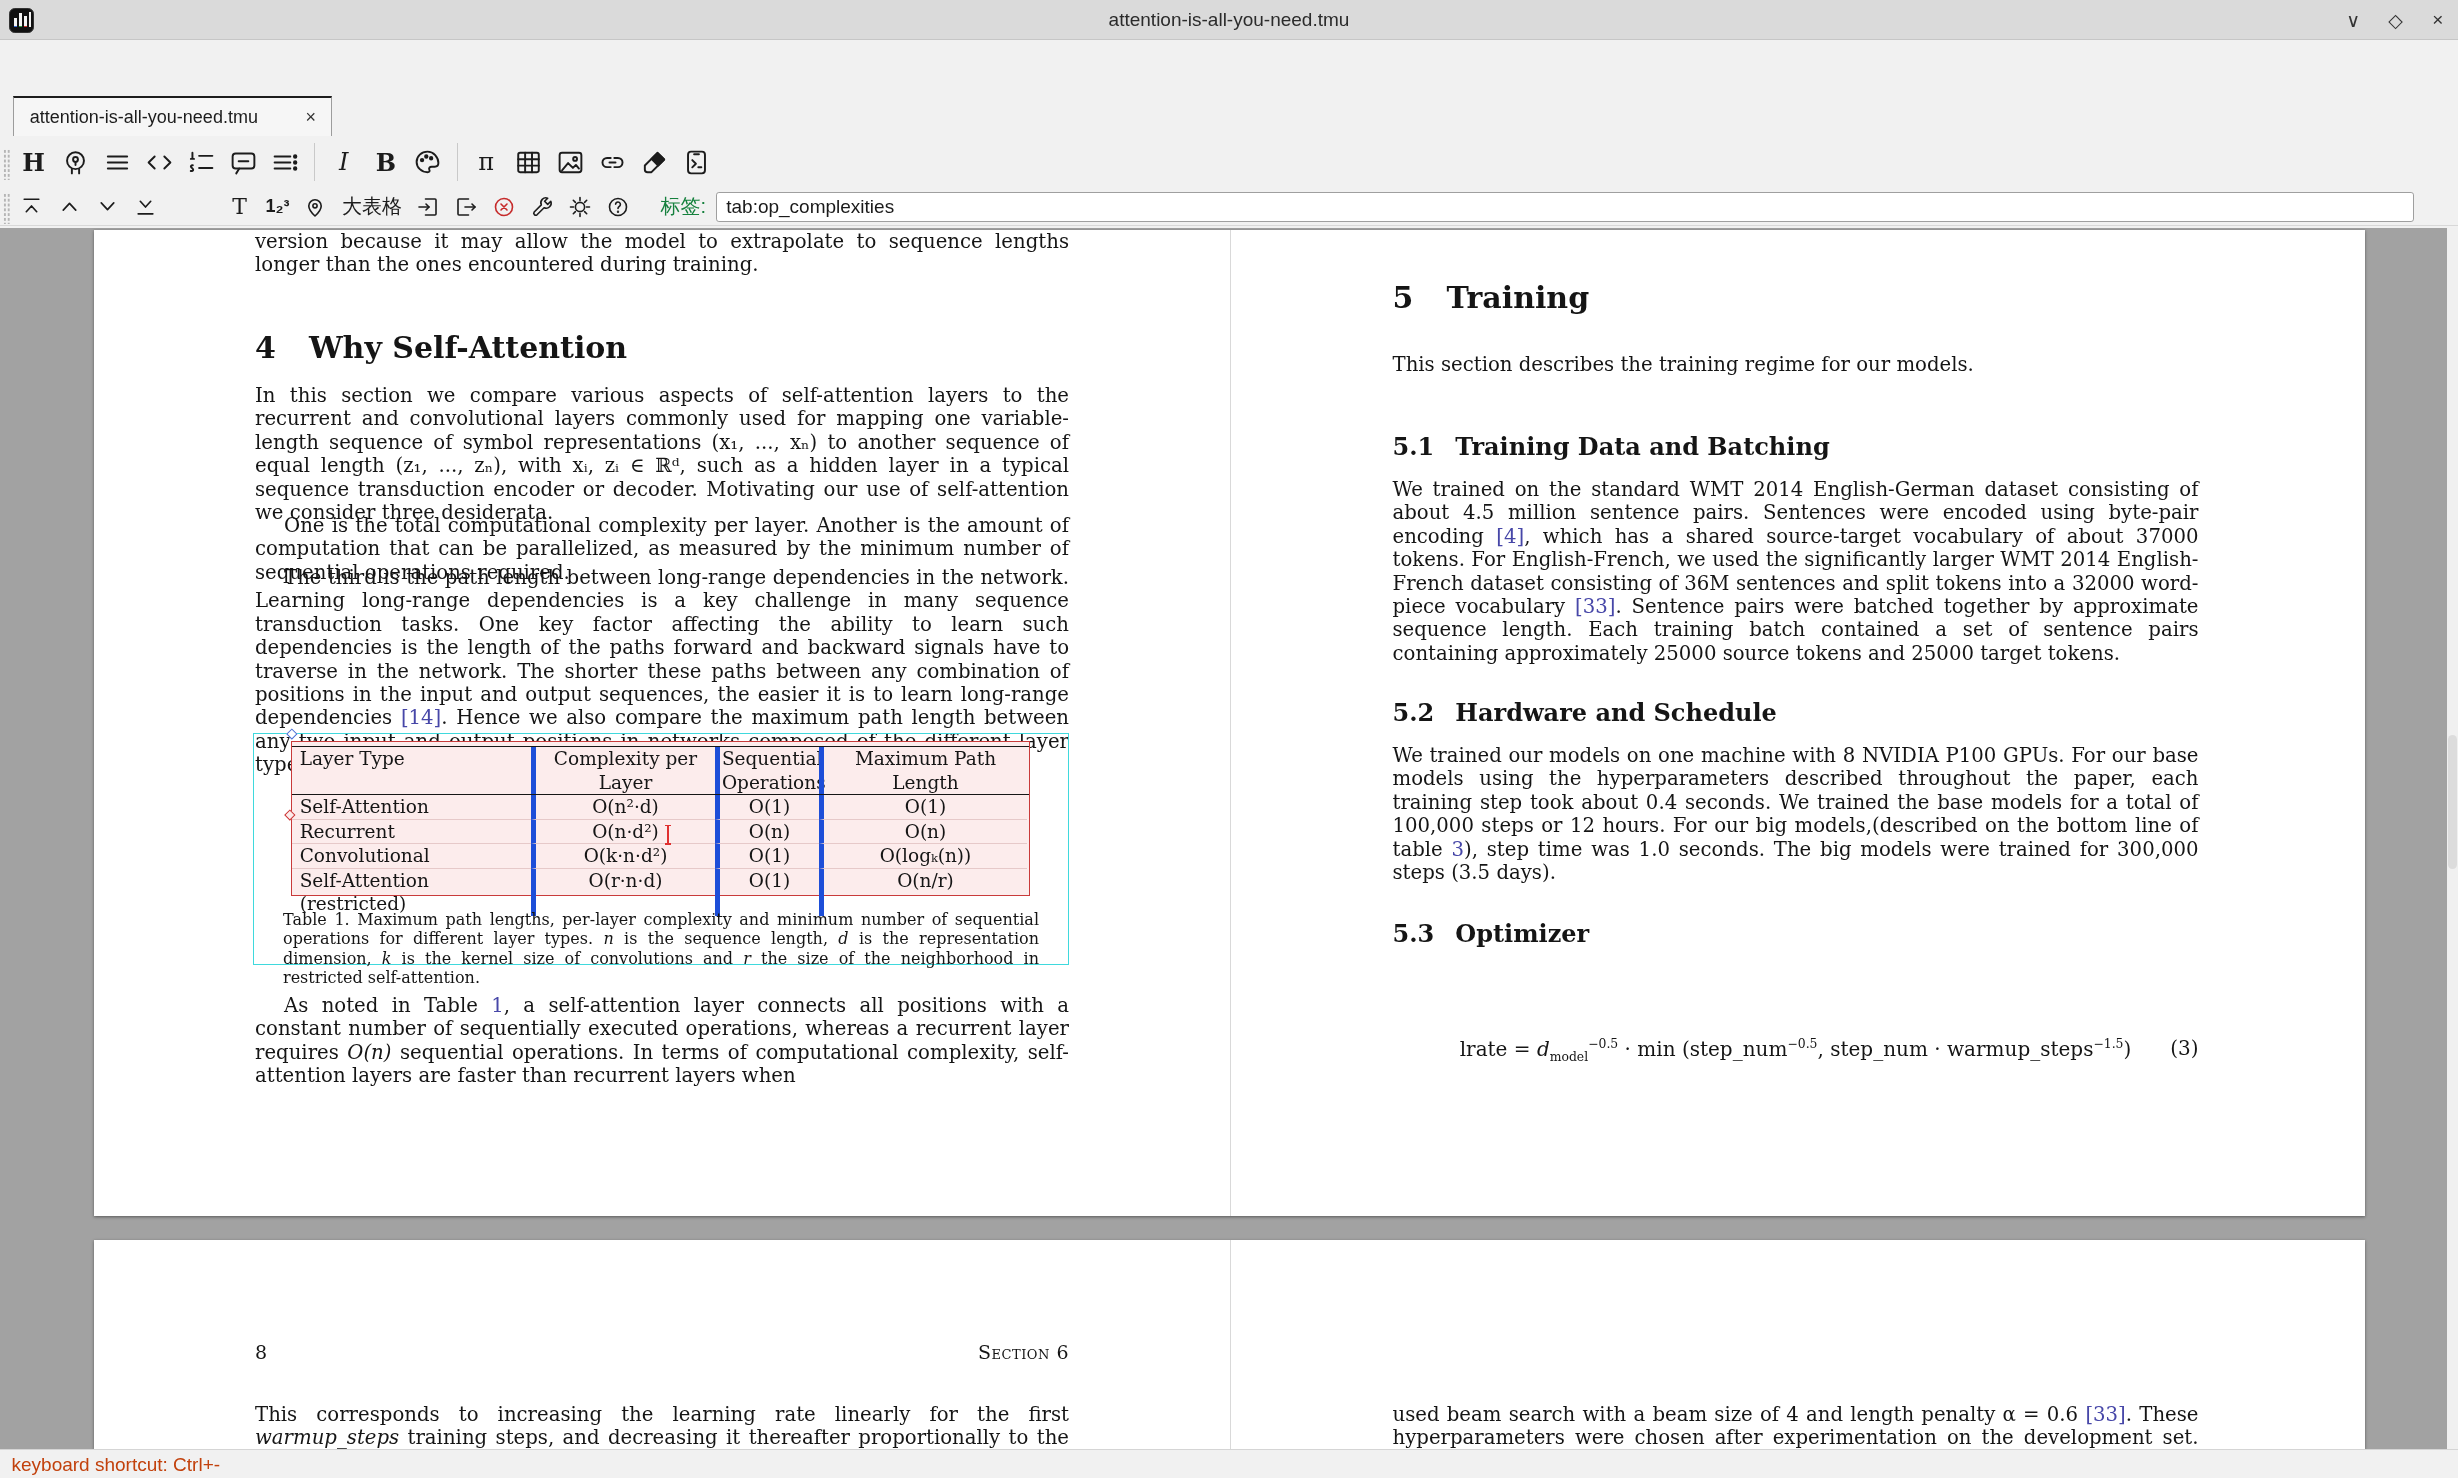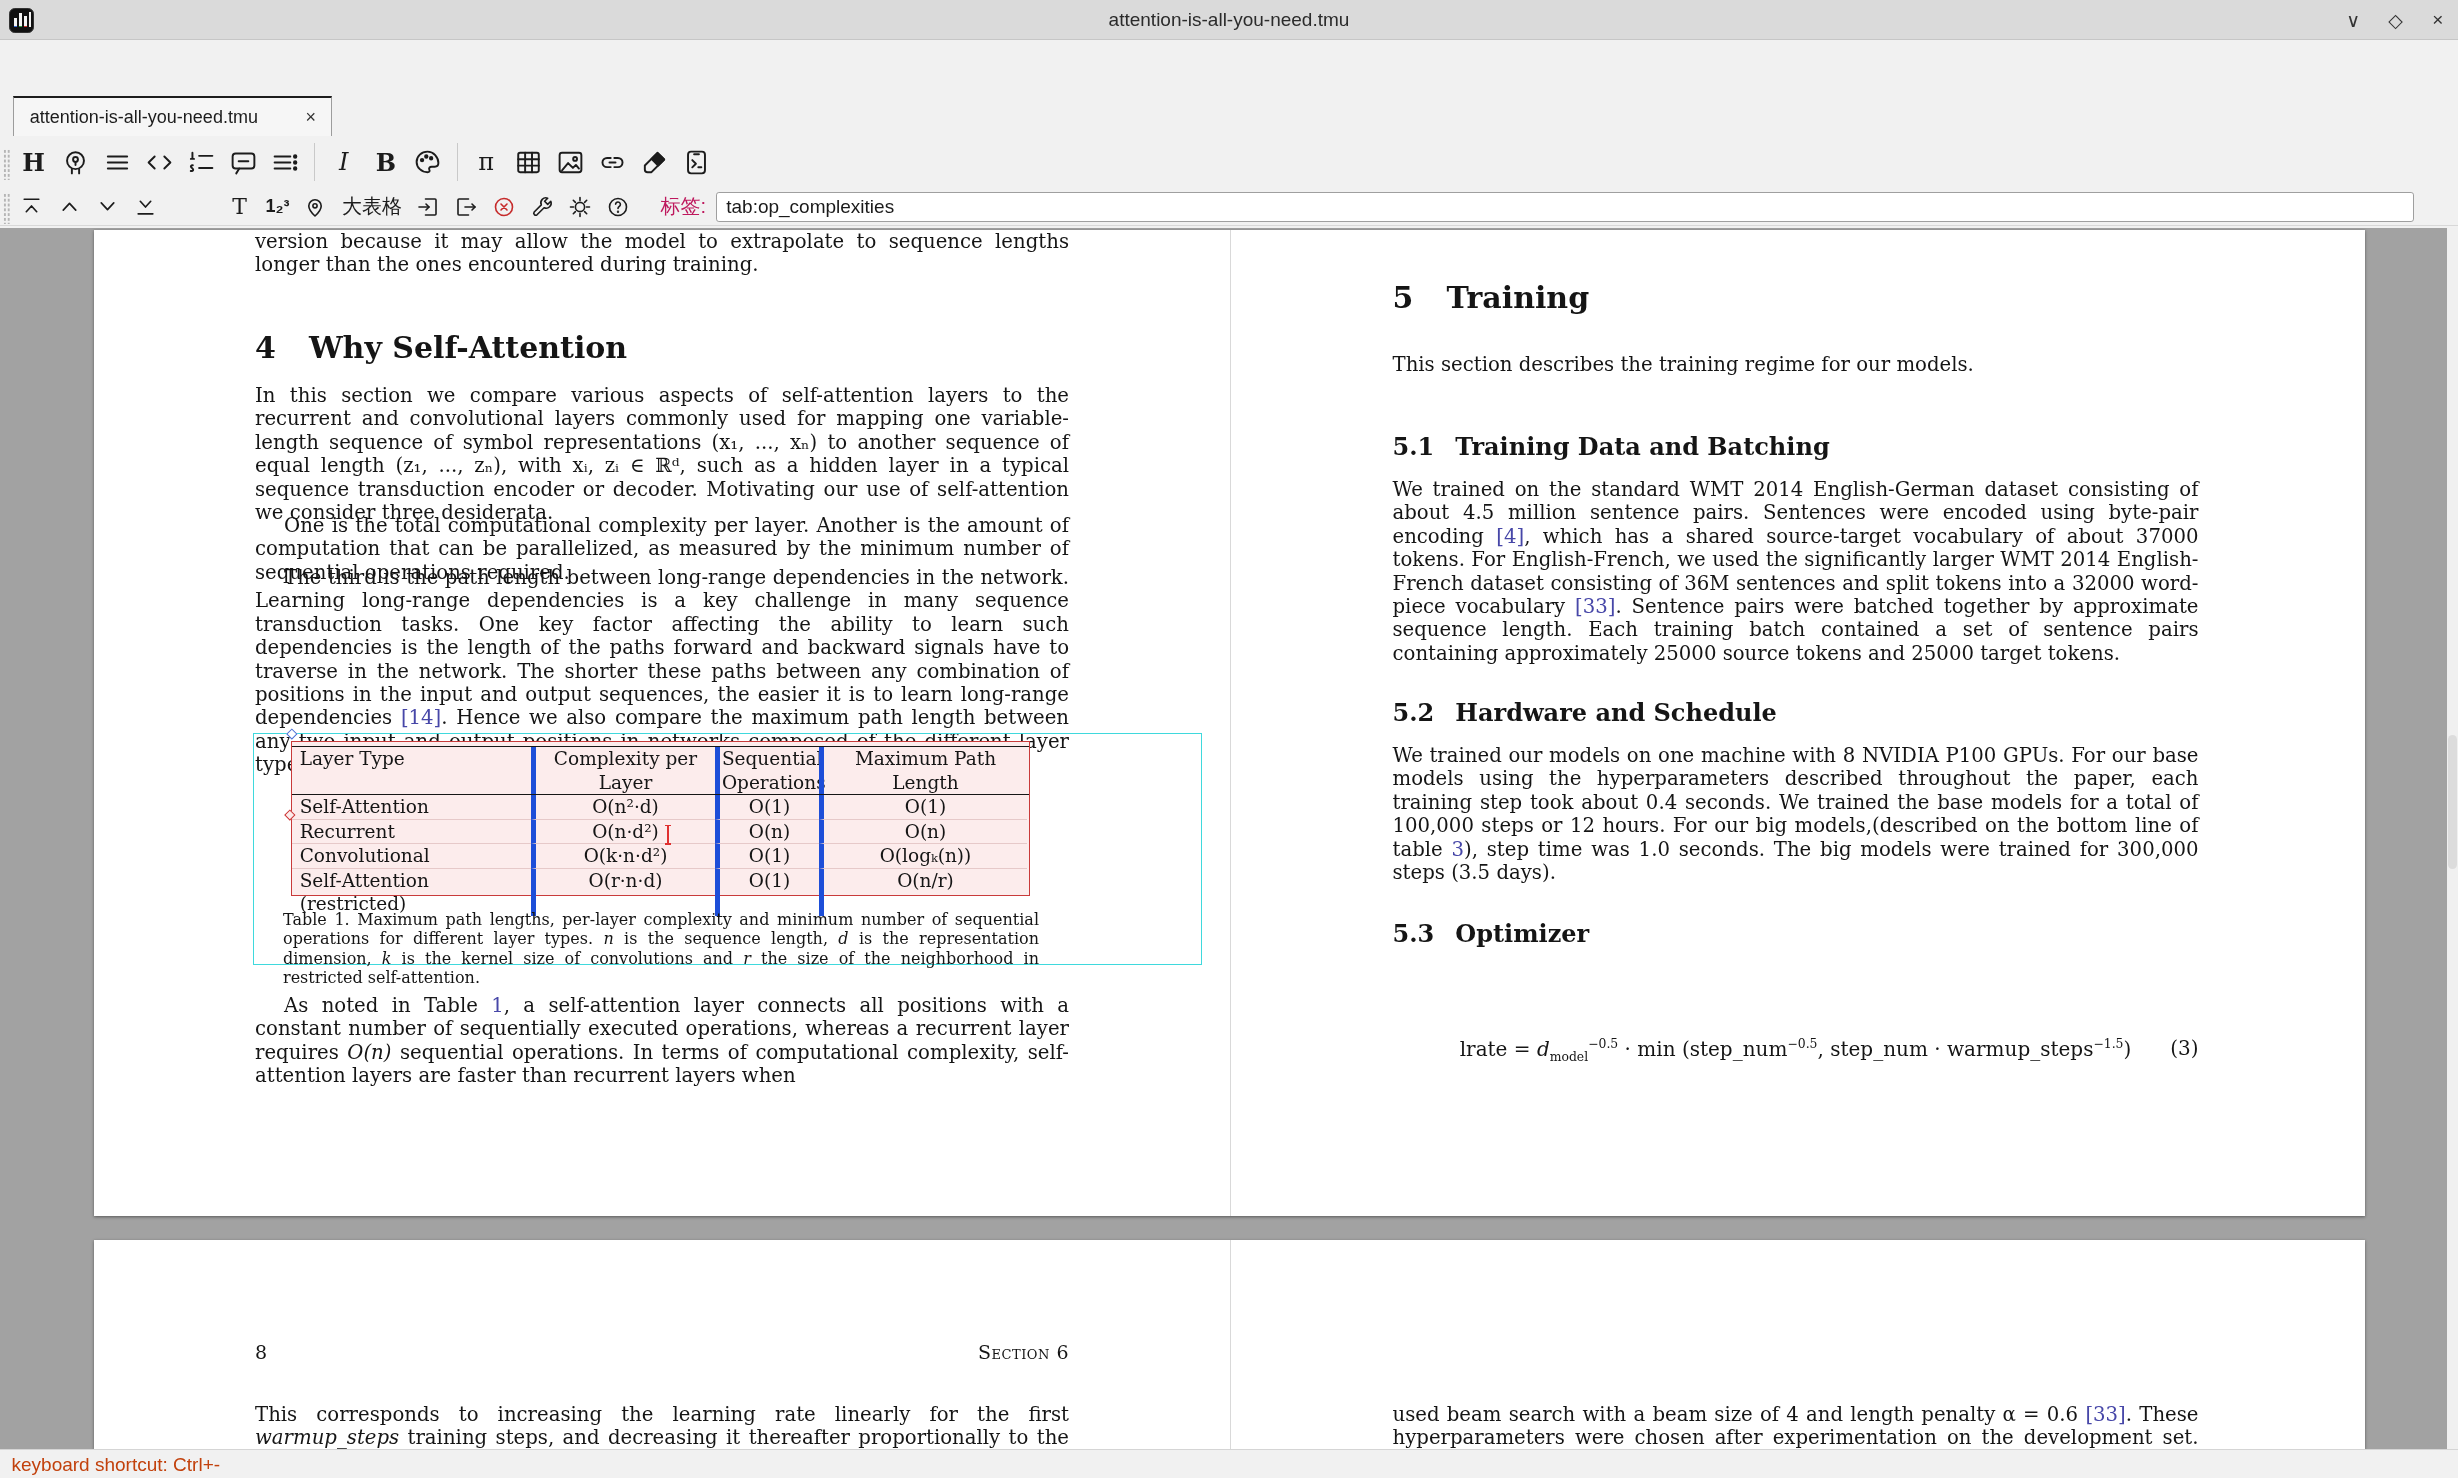--- a/index.html
+++ b/index.html
@@ -36,21 +36,21 @@
   .tb2 { top:188px; height:38px; border-bottom:1px solid #d8d8d8; }
   .tbtn { width:42px; height:38px; display:flex; align-items:center; justify-content:center; border-radius:3.8px; flex:0 0 auto; }
   .tb2 .tbtn { width:38px; height:31px; }
   .tbtn svg { stroke:#1c1c1c; fill:none; stroke-width:1.6; stroke-linecap:round; stroke-linejoin:round; }
   .glyph { font-size:24px; color:#1c1c1c; font-family:"DejaVu Serif", serif; }
   .glyph.sans { font-family:"Liberation Sans", sans-serif; }
   .glyph.b { font-weight:bold; }
   .glyph.i { font-style:italic; }
   .vsep { width:1px; height:38px; background:#c9c9c9; margin:0 7.7px; flex:0 0 auto; }
   .spacer60 { width:56px; flex:0 0 auto; }
-  .tag-label { font-size:20px; color:#be185d; margin:0 9.6px 0 23px; flex:0 0 auto; }
+  .tag-label { font-size:20px; color:#15803d; margin:0 9.6px 0 23px; flex:0 0 auto; }
   .tag-input { flex:1 1 auto; height:30px; margin-right:44px; border:1px solid #9f9f9f; border-radius:2.9px; background:#fff; font-size:19px; font-family:"Liberation Sans", sans-serif; color:#1a1a1a; padding:1.9px 9.6px; }
 
   
   .docarea { position:absolute; left:0; top:228px; width:2458px; height:1221px; background:#a2a2a2; overflow:hidden; }
   .spread { position:absolute; left:94px; width:2271px; display:flex; box-shadow:0 1px 2.9px rgba(0,0,0,.45); }
   .s1 { top:1.9px; height:986px; }
   .s2 { top:1012px; height:209px; }
   .page { position:relative; background:#ffffff; height:100%; }
   .pg-l { width:1136px; }
   .pg-r { width:1136px; border-left:1px solid #d9d9d9; }
@@ -63,21 +63,21 @@
   .h-sec { position:absolute; font-size:30px; font-weight:bold; display:flex; }
   .h-sub { position:absolute; font-size:24px; font-weight:bold; display:flex; }
   .h-sec .num { margin-right:33px; } .h-sub .num { margin-right:21px; }
   .cite { color:#4747a8; }
   .it { font-style:italic; }
   .bold { font-weight:normal; }
   .sup { font-size:0.62em; vertical-align:super;margin-top:36px; }
   .sub { font-size:0.62em; vertical-align:sub; }
 
   
-  .sel-box { position:absolute; left:159px; top:503px; width:949px; height:232px; border:1.9px solid #3fd9dd; }
+  .sel-box { position:absolute; left:159px; top:503px; width:816px; height:232px; border:1.9px solid #3fd9dd; }
   .ttable { position:relative; margin:6.7px 0 0 37px; width:739px; height:155px; background:#fcecec; border:1.9px solid #c93a3a; padding-top:4.8px; }
   .t-head, .t-row { display:grid; grid-template-columns:239px 184px 104px 208px; }
   .t-head { border-top:1.9px solid #161616; border-bottom:1.9px solid #161616; min-height:48px; }
   .t-cell { font-size:18.5px; line-height:23.5px; text-align:center; padding:0 1.9px; }
   .t-head .t-cell { align-self:start; }
   .c0 { text-align:left; padding-left:7.7px; }
   .t-cell.vb { border-left:5px solid #1d4ed8; }
   .t-row + .t-row .t-cell { border-top:1px solid #e6c9c9; }
   .caret { position:absolute; left:375px; top:83px; width:1.9px; height:20px; background:#e03030; }
   .caret::before, .caret::after { content:""; position:absolute; left:-1.9px; width:5.8px; height:1.9px; background:#e03030; }

